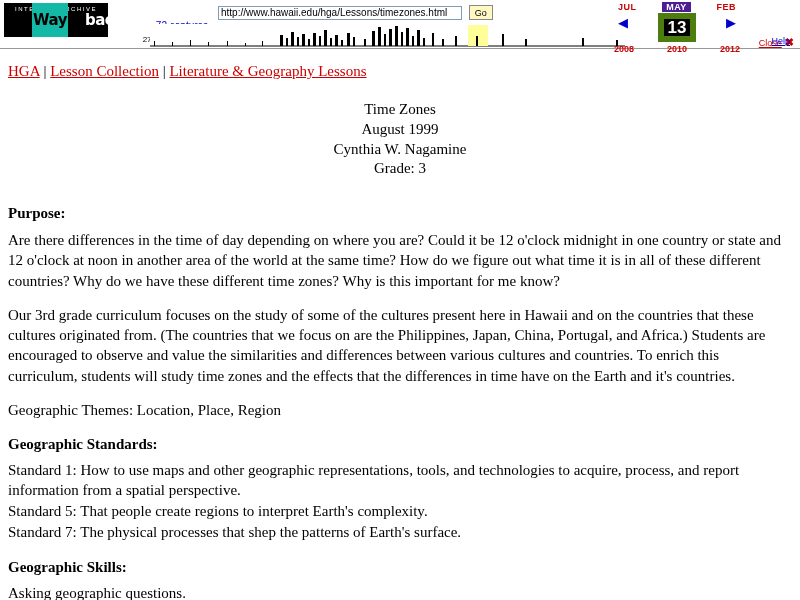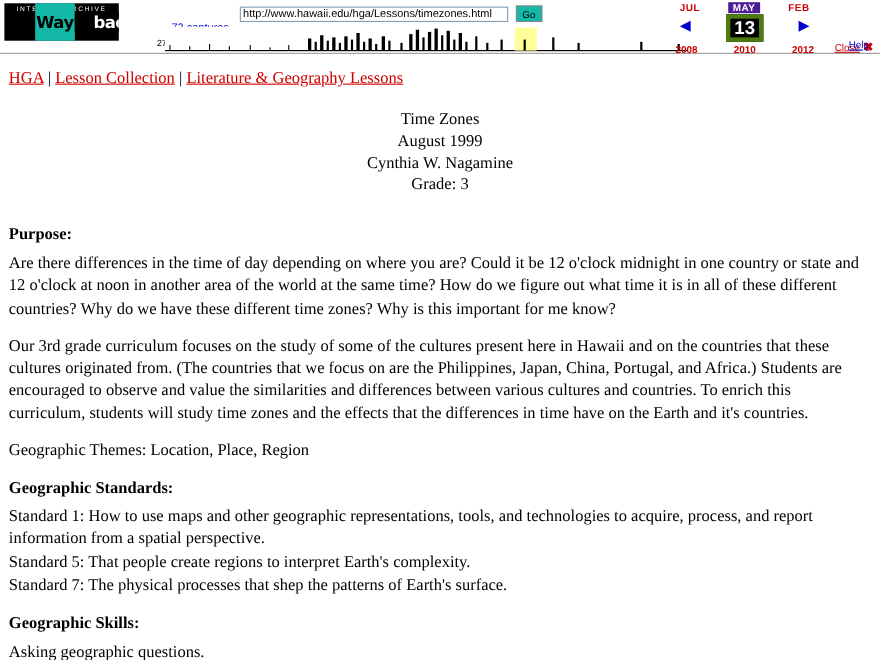--- a/index.html
+++ b/index.html
@@ -93,21 +93,21 @@
     box-sizing: border-box;
   }
   .wb-go {
     font-size: 9px;
     font-family: "Liberation Sans", sans-serif;
     height: 15px;
     padding: 0 5px;
     margin-left: 4px;
     vertical-align: middle;
     border: 1px solid #888;
-    background: #14b8a6;
+    background: #fef9c3;
   }
 
   
   .wb-spark {
     position: absolute;
     left: 150px;
     top: 24px;
     width: 475px;
     height: 23px;
   }
@@ -135,21 +135,21 @@
   }
   .wb-months span.cur { color: #ffffff; background: #4c1d95; padding: 0 4px; }
   .wb-bigday {
     background: #000000;
     color: #ffffff;
     font-size: 17px;
     font-weight: bold;
     line-height: 17px;
     width: 26px;
     margin: 1px auto 0 auto;
-    border: 4px solid #4d7c0f;
+    border: 6px solid #4d7c0f;
   }
   .wb-years {
     font-size: 9px;
     font-weight: bold;
     color: #cc0000;
     display: flex;
     justify-content: space-between;
     padding: 0 2px;
     margin-top: 2px;
   }

